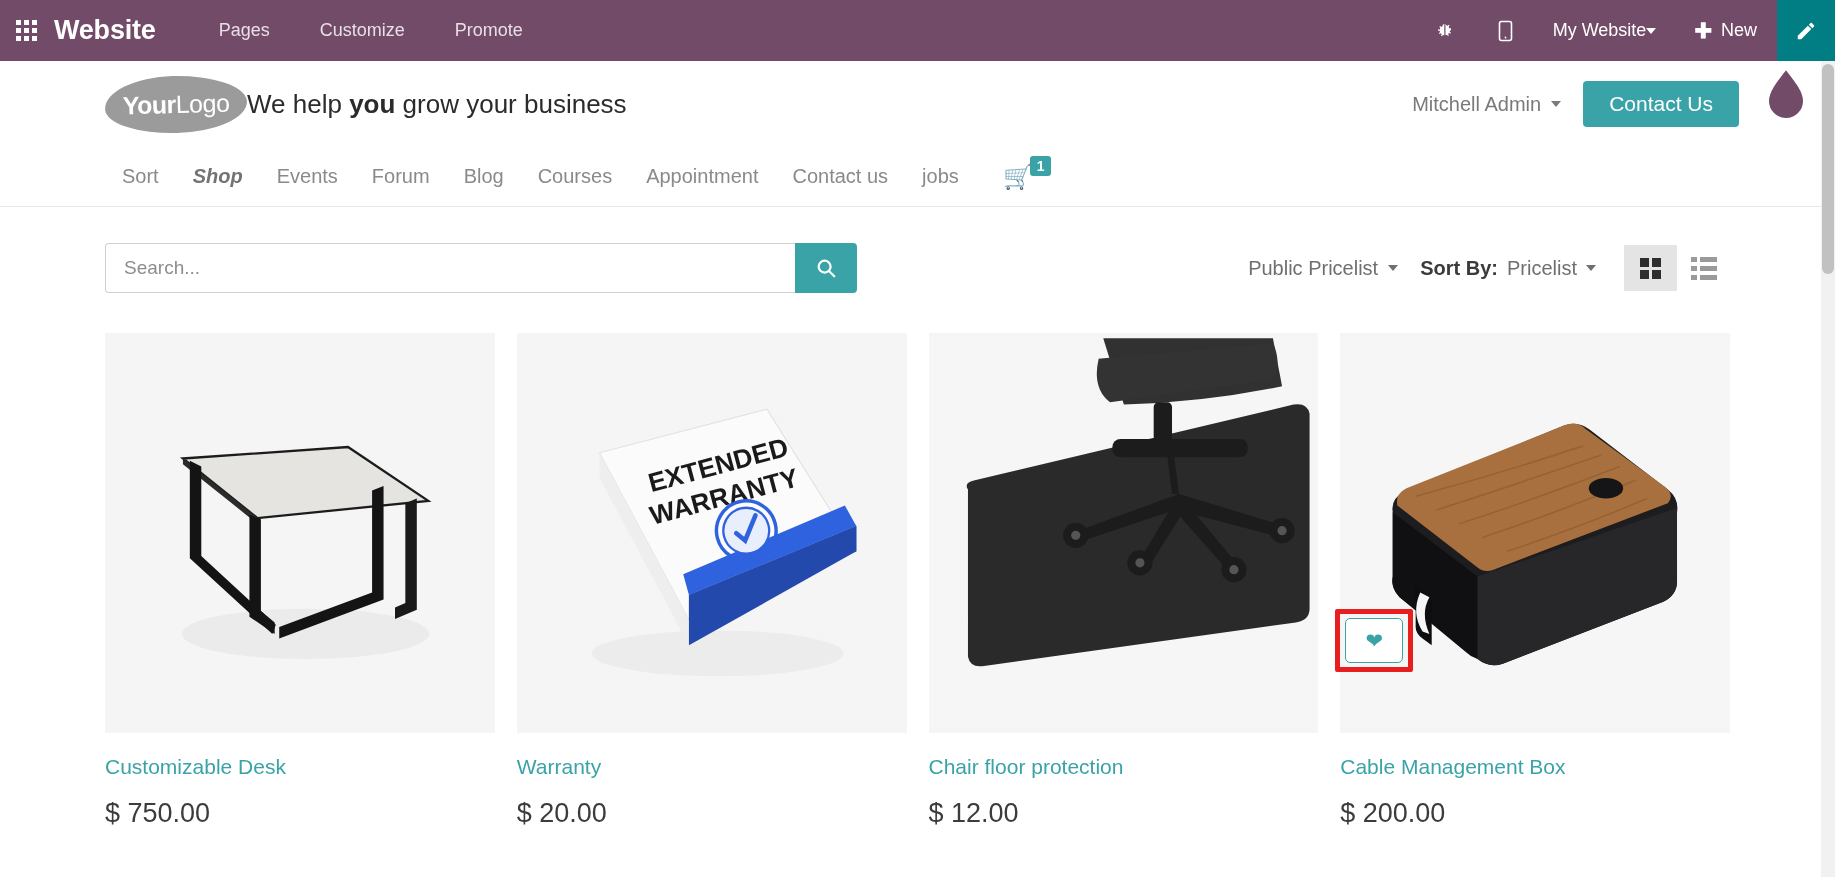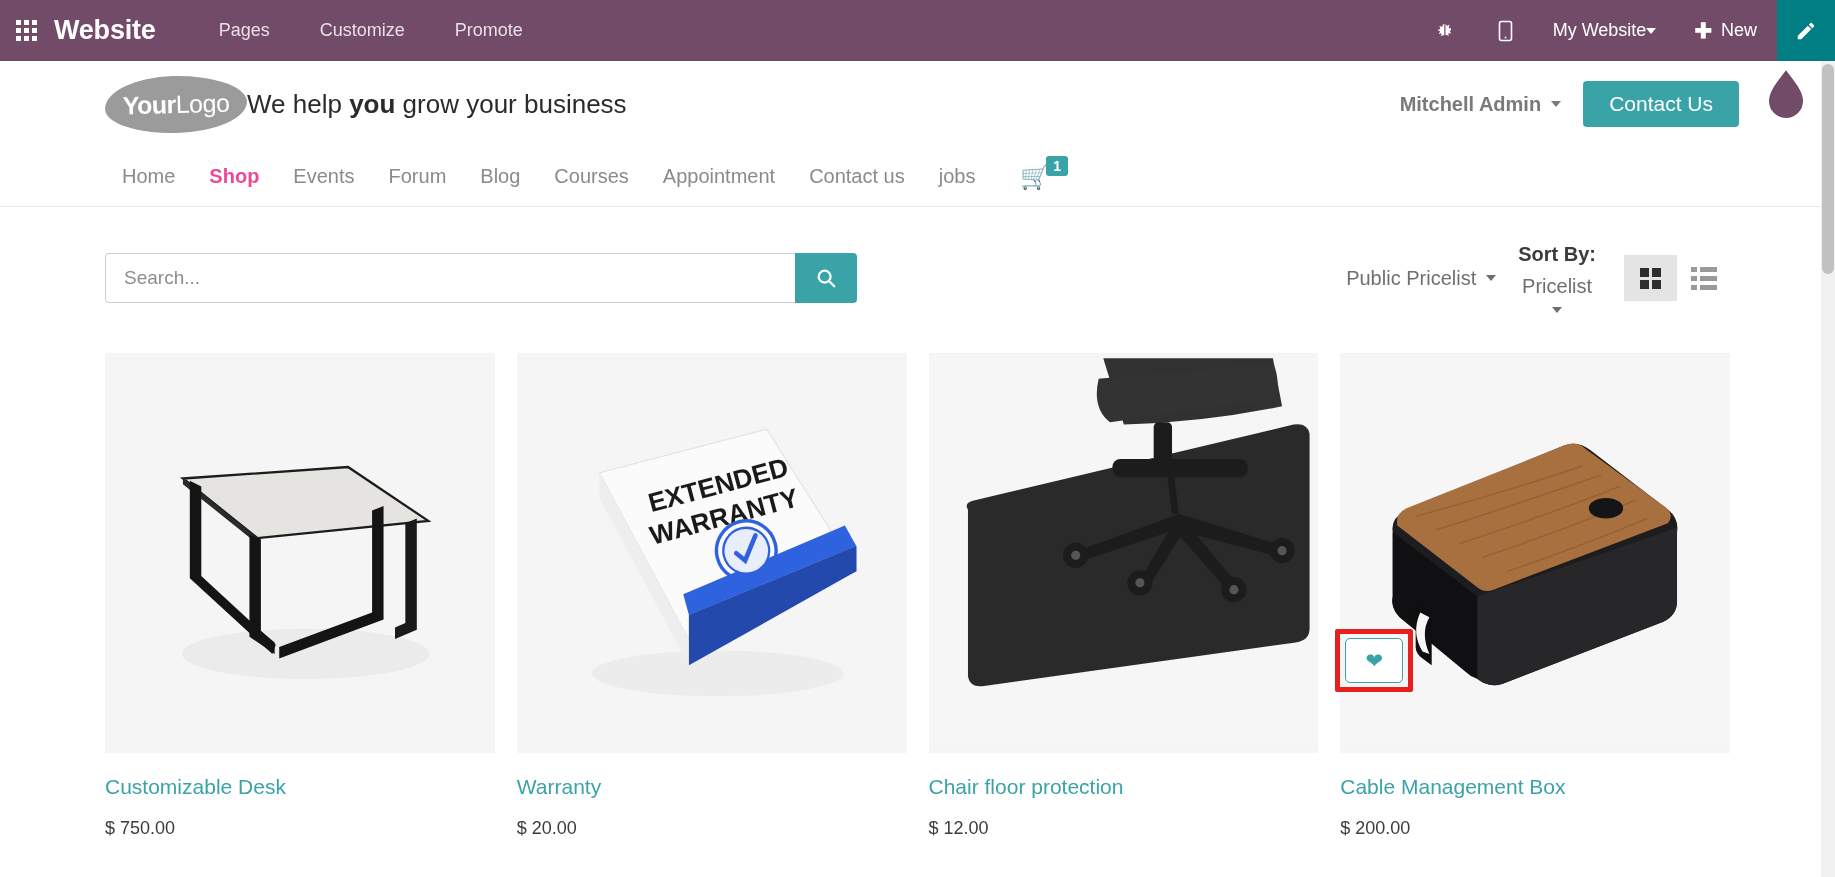--- a/index.html
+++ b/index.html
@@ -122,21 +122,21 @@
   .header-right {
     position: absolute;
     right: 96px;
     display: flex;
     align-items: center;
     gap: 22px;
   }
   .user-menu {
     font-size: 20px;
     color: #7a7a7a;
-    font-weight: 700;
+    font-weight: 400;
     display: flex; align-items: center; gap: 10px;
     cursor: pointer;
     white-space: nowrap;
   }
   .contact-btn {
     background: #3aa3a8;
     color: #ffffff;
     font-size: 21px;
     padding: 11px 26px;
     border-radius: 4px;
@@ -162,21 +162,21 @@
     gap: 0;
   }
   .nav-link {
     font-size: 20px;
     color: #8a8a8a;
     padding: 0 17px;
     cursor: pointer;
     font-weight: 400;
     white-space: nowrap;
   }
-  .nav-link.active { color: #ec4899; font-weight: 700; }
+  .nav-link.active { color: #737373; font-weight: 700; font-style: italic; }
   .cart-wrap {
     margin-left: 28px;
     display: flex; align-items: flex-start;
     cursor: pointer;
     position: relative;
   }
   .cart-ico { font-size: 24px; color: #6d6d6d; line-height: 1; }
   .cart-badge {
     background: #3aa3a8;
     color: #ffffff;
@@ -236,21 +236,20 @@
     margin-right: 22px;
     white-space: nowrap;
   }
   .sortby {
     font-size: 20px;
     color: #6f6f6f;
     display: flex; align-items: center; gap: 9px;
     cursor: pointer;
     margin-right: 28px;
     white-space: nowrap;
-    flex-direction: column;
   }
   .sortby b { color: #3b3b3b; font-weight: 700; }
   .view-toggle { display: flex; gap: 0; }
   .view-btn {
     width: 53px; height: 46px;
     display: flex; align-items: center; justify-content: center;
     cursor: pointer;
     background: transparent;
     border: none;
   }
@@ -283,21 +282,21 @@
     display: flex; align-items: center; justify-content: center;
   }
   .product-name {
     margin-top: 22px;
     font-size: 21px;
     color: #3aa3a8;
     cursor: pointer;
   }
   .product-price {
     margin-top: 19px;
-    font-size: 18px;
+    font-size: 27px;
     color: #3c3c3c;
   }
   .wishlist-btn {
     position: absolute;
     left: 5px;
     top: 285px;
     width: 58px; height: 45px;
     border: 1px solid #3aa3a8;
     border-radius: 5px;
     background: #ffffff;
@@ -406,21 +405,21 @@
   </div>
 
   <div class="theme-drop">
     <svg width="54" height="64" viewBox="0 0 54 64">
       <path d="M27 3 C16 17 8 27 8 37 a19 19 0 0 0 38 0 C46 27 38 17 27 3 z" fill="#714B67" stroke="#ffffff" stroke-width="4"></path>
     </svg>
   </div>
 </div>
 
 <div class="site-nav">
-  <div class="nav-link">Home</div>
+  <div class="nav-link">Sort</div>
   <div class="nav-link active">Shop</div>
   <div class="nav-link">Events</div>
   <div class="nav-link">Forum</div>
   <div class="nav-link">Blog</div>
   <div class="nav-link">Courses</div>
   <div class="nav-link">Appointment</div>
   <div class="nav-link">Contact us</div>
   <div class="nav-link">jobs</div>
   <div class="cart-wrap">
     <span class="cart-ico">🛒</span>

